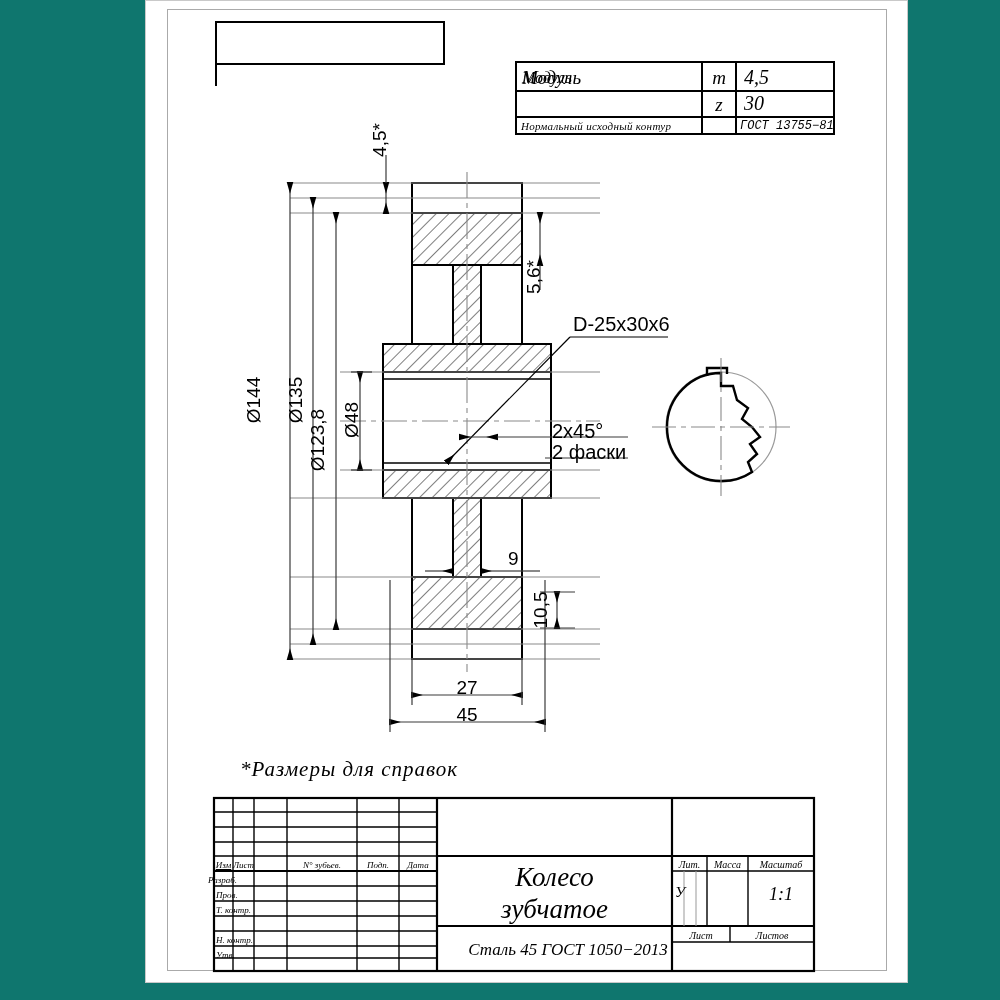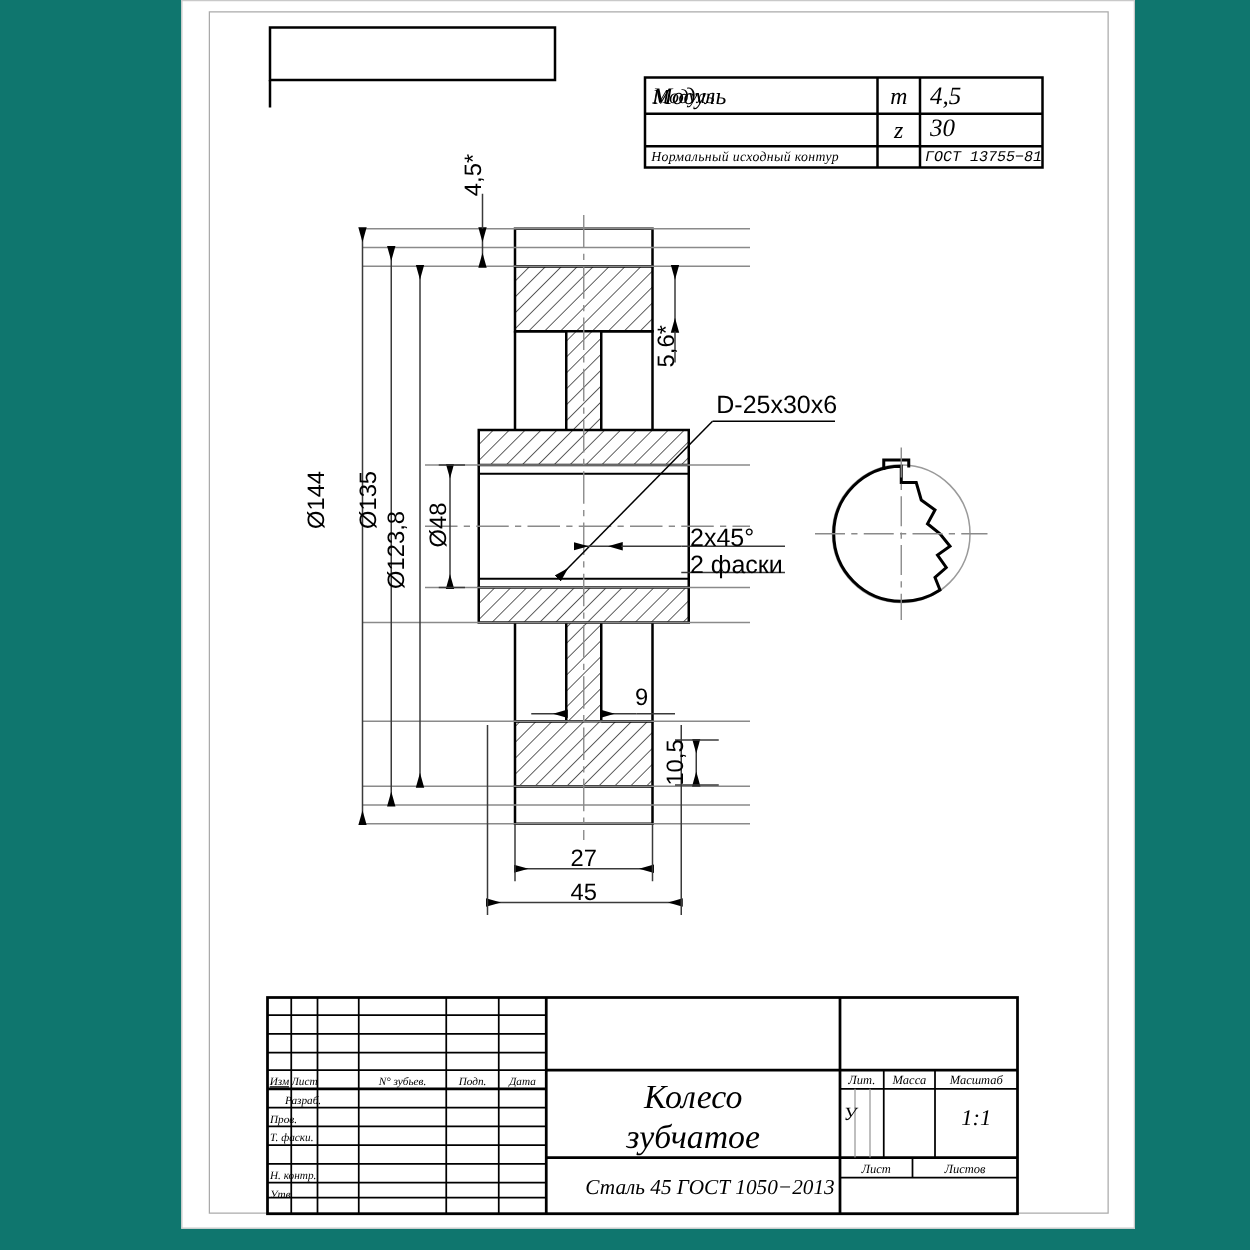--- a/index.html
+++ b/index.html
@@ -258,30 +258,31 @@
 
   <div style="position:absolute;left:552px;top:420px;font-size:20px;white-space:nowrap;" class="sans">2x45°</div>
   <div style="position:absolute;left:552px;top:441px;font-size:20px;white-space:nowrap;" class="sans">2 фаски</div>
 
   <div style="position:absolute;left:508px;top:548px;font-size:19px;white-space:nowrap;" class="sans">9</div>
   <div style="position:absolute;left:541px;top:610px;transform:translate(-50%,-50%) rotate(-90deg);font-size:19px;white-space:nowrap;" class="sans">10,5</div>
 
   <div style="position:absolute;left:467px;top:677px;transform:translateX(-50%);font-size:19px;white-space:nowrap;" class="sans">27</div>
   <div style="position:absolute;left:467px;top:704px;transform:translateX(-50%);font-size:19px;white-space:nowrap;" class="sans">45</div>
 
+  <div style="position:absolute;left:240px;top:757px;font-size:21px;white-space:nowrap;letter-spacing:1px;" class="hand">*Размеры для справок</div>
 
   <div style="position:absolute;left:214px;top:858px;width:19px;height:13px;display:flex;align-items:center;justify-content:center;font-size:9px;text-decoration:underline;" class="hand">Изм</div>
   <div style="position:absolute;left:233px;top:858px;width:21px;height:13px;display:flex;align-items:center;justify-content:center;font-size:9px;" class="hand">Лист</div>
   <div style="position:absolute;left:287px;top:858px;width:70px;height:13px;display:flex;align-items:center;justify-content:center;font-size:9px;" class="hand">N° зубьев.</div>
   <div style="position:absolute;left:357px;top:858px;width:42px;height:13px;display:flex;align-items:center;justify-content:center;font-size:9px;" class="hand">Подп.</div>
   <div style="position:absolute;left:399px;top:858px;width:38px;height:13px;display:flex;align-items:center;justify-content:center;font-size:9px;" class="hand">Дата</div>
 
-  <div style="position:absolute;left:228px;top:873px;width:27px;height:13px;display:flex;align-items:center;font-size:9px;" class="hand">Разраб.</div>
+  <div style="position:absolute;left:208px;top:873px;width:27px;height:13px;display:flex;align-items:center;font-size:9px;" class="hand">Разраб.</div>
   <div style="position:absolute;left:216px;top:888px;width:38px;height:13px;display:flex;align-items:center;font-size:9px;" class="hand">Пров.</div>
-  <div style="position:absolute;left:216px;top:903px;width:40px;height:13px;display:flex;align-items:center;font-size:9px;" class="hand">Т. фаски.</div>
+  <div style="position:absolute;left:216px;top:903px;width:40px;height:13px;display:flex;align-items:center;font-size:9px;" class="hand">Т. контр.</div>
   <div style="position:absolute;left:216px;top:933px;width:40px;height:13px;display:flex;align-items:center;font-size:9px;" class="hand">Н. контр.</div>
   <div style="position:absolute;left:216px;top:948px;width:38px;height:13px;display:flex;align-items:center;font-size:9px;" class="hand">Утв.</div>
 
   <div style="position:absolute;left:437px;top:862px;width:235px;text-align:center;font-size:27px;" class="hand">Колесо</div>
   <div style="position:absolute;left:437px;top:894px;width:235px;text-align:center;font-size:27px;" class="hand">зубчатое</div>
   <div style="position:absolute;left:437px;top:940px;width:262px;text-align:center;font-size:17px;" class="hand">Сталь 45 ГОСТ 1050−2013</div>
 
   <div style="position:absolute;left:672px;top:858px;width:35px;height:13px;display:flex;align-items:center;justify-content:center;font-size:10px;" class="hand">Лит.</div>
   <div style="position:absolute;left:707px;top:858px;width:41px;height:13px;display:flex;align-items:center;justify-content:center;font-size:10px;" class="hand">Масса</div>
   <div style="position:absolute;left:748px;top:858px;width:66px;height:13px;display:flex;align-items:center;justify-content:center;font-size:10px;" class="hand">Масштаб</div>

